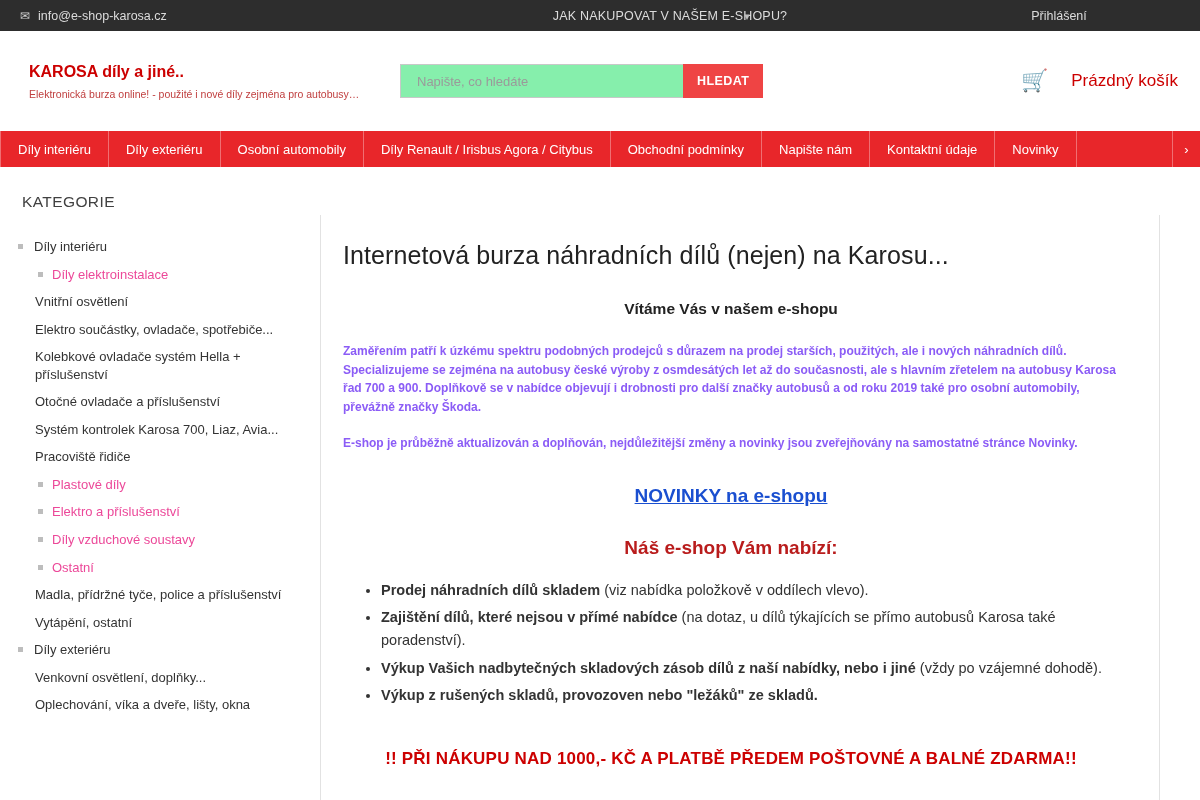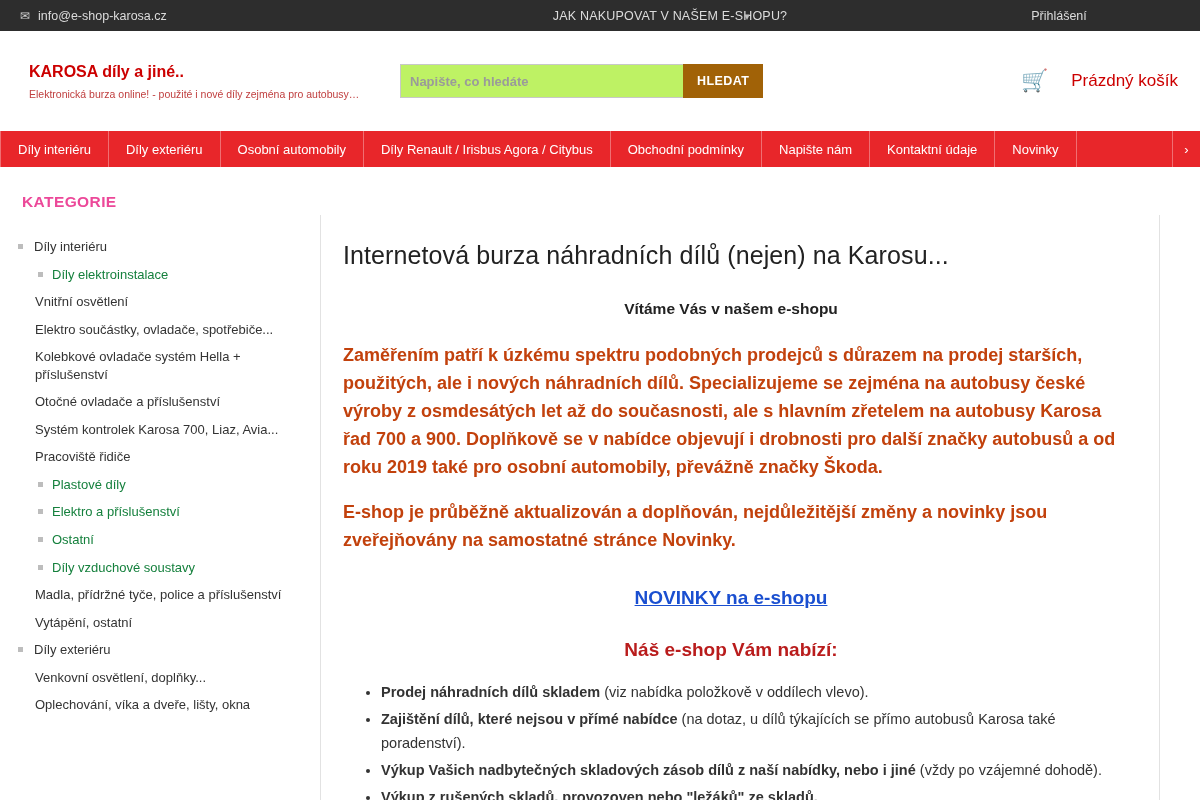--- a/index.html
+++ b/index.html
@@ -81,31 +81,30 @@
   .search-wrap {
     display: flex;
     align-items: stretch;
     height: 34px;
   }
   .search-input {
     width: 283px;
     height: 34px;
     border: 1px solid #c8c8c8;
     border-right: none;
-    padding: 0 9px;
+    padding: 0 16px;
     font-size: 13px;
     color: #333;
     outline: none;
-    background: #bef264;
-    font-weight: bold;
+    background: #86efac;
   }
   .search-input::placeholder { color: #9a9a9a; }
   .search-btn {
     height: 34px;
-    background: #a16207;
+    background: #ef4444;
     color: #fff;
     border: none;
     padding: 0 14px;
     font-size: 12.5px;
     font-weight: bold;
     letter-spacing: .4px;
     cursor: pointer;
   }
   .cart-area {
     position: absolute;
@@ -161,22 +160,22 @@
     display: flex;
     height: 628px;
   }
   .sidebar {
     width: 300px;
     background: #fff;
     padding: 26px 0 0 0;
   }
   .sidebar h2 {
     font-size: 15.5px;
-    font-weight: bold;
-    color: #ec4899;
+    font-weight: normal;
+    color: #404040;
     letter-spacing: .4px;
     margin: 0 0 22px 22px;
   }
   .cat-list { list-style: none; margin: 0; padding: 0; font-size: 13px; }
   .cat-list li { line-height: 1.35; }
   .cat-l1 {
     position: relative;
     padding: 5px 14px 5px 34px;
     color: #333;
     cursor: pointer;
@@ -184,21 +183,21 @@
   .cat-l1::before {
     content: "";
     position: absolute;
     left: 18px; top: 11px;
     width: 5px; height: 5px;
     background: #bdbdbd;
   }
   .cat-l2 {
     position: relative;
     padding: 5px 14px 5px 52px;
-    color: #15803d;
+    color: #ec4899;
     cursor: pointer;
   }
   .cat-l2::before {
     content: "";
     position: absolute;
     left: 38px; top: 11px;
     width: 5px; height: 5px;
     background: #bdbdbd;
   }
   .cat-l3 {
@@ -229,23 +228,23 @@
     letter-spacing: .1px;
   }
   .welcome {
     text-align: center;
     font-size: 15.5px;
     font-weight: bold;
     color: #222;
     margin-bottom: 24px;
   }
   .para {
-    font-size: 18px;
+    font-size: 12px;
     line-height: 1.55;
-    color: #c2410c;
+    color: #8b5cf6;
     margin-bottom: 18px;
   }
   .para b { font-weight: bold; }
   .novinky-link {
     display: block;
     text-align: center;
     color: #1a4fd0;
     font-size: 19px;
     font-weight: bold;
     text-decoration: underline;
@@ -331,22 +330,22 @@
       <li class="cat-l1">Díly interiéru</li>
       <li class="cat-l2">Díly elektroinstalace</li>
       <li class="cat-l3">Vnitřní osvětlení</li>
       <li class="cat-l3">Elektro součástky, ovladače, spotřebiče...</li>
       <li class="cat-l3">Kolebkové ovladače systém Hella + příslušenství</li>
       <li class="cat-l3">Otočné ovladače a příslušenství</li>
       <li class="cat-l3">Systém kontrolek Karosa 700, Liaz, Avia...</li>
       <li class="cat-l3">Pracoviště řidiče</li>
       <li class="cat-l2">Plastové díly</li>
       <li class="cat-l2">Elektro a příslušenství</li>
+      <li class="cat-l2">Díly vzduchové soustavy</li>
       <li class="cat-l2">Ostatní</li>
-      <li class="cat-l2">Díly vzduchové soustavy</li>
       <li class="cat-l3">Madla, přídržné tyče, police a příslušenství</li>
       <li class="cat-l3">Vytápění, ostatní</li>
       <li class="cat-l1">Díly exteriéru</li>
       <li class="cat-l3">Venkovní osvětlení, doplňky...</li>
       <li class="cat-l3">Oplechování, víka a dveře, lišty, okna</li>
     </ul>
   </div>
 
   <div class="main">
     <div class="panel">

